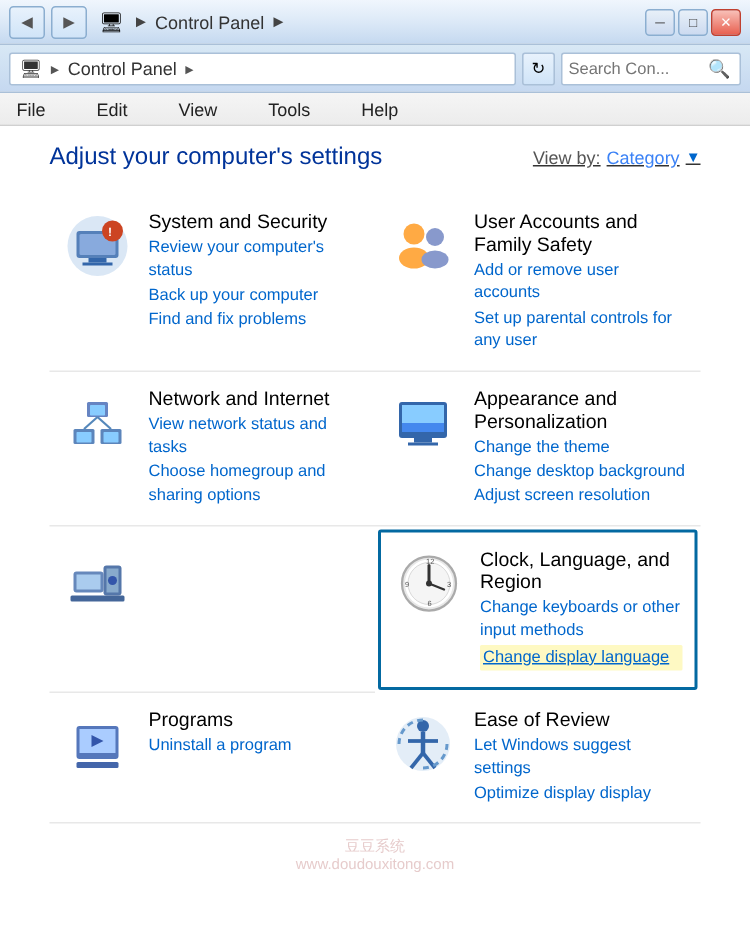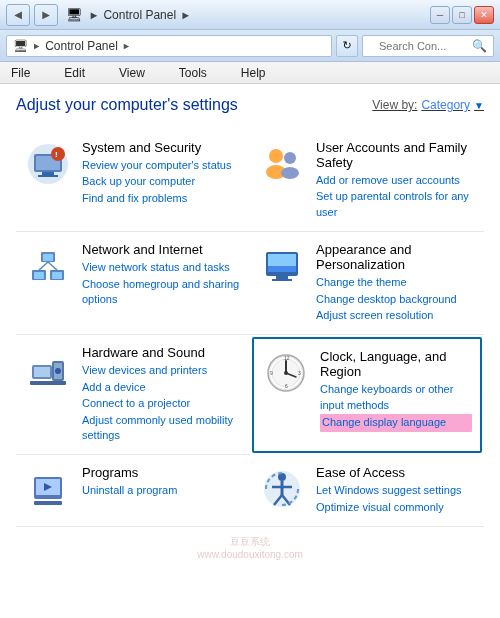--- a/index.html
+++ b/index.html
@@ -95,27 +95,27 @@
       border-radius: 2px;
       background: linear-gradient(to bottom, #e8f2fc, #d0e4f8);
       display: flex;
       align-items: center;
       justify-content: center;
       font-size: 11px;
       cursor: pointer;
     }
     .search-box {
       height: 22px;
-      width: 132px;
+      width: 120px;
       border: 1px solid #aac0d8;
       border-radius: 2px;
       background: #fff;
       display: flex;
       align-items: center;
-      padding: 0 16px;
+      padding: 0 4px;
       gap: 3px;
     }
     .search-box input {
       border: none;
       outline: none;
       font-size: 11px;
       color: #888;
       width: 90px;
       background: transparent;
     }
@@ -139,21 +139,21 @@
       color: #222;
       cursor: pointer;
       padding: 2px 3px;
     }
 
     
     .main-content {
       background: #fff;
       height: calc(618px - 30px - 32px - 22px);
       overflow-y: auto;
-      padding: 12px 16px;
+      padding: 12px 33px;
     }
 
     .page-header {
       display: flex;
       justify-content: space-between;
       align-items: center;
       margin-bottom: 16px;
     }
     .page-title {
       font-size: 16px;
@@ -221,23 +221,24 @@
     .cat-link {
       font-size: 11px;
       color: #0066cc;
       cursor: pointer;
       display: block;
       margin-bottom: 1px;
       line-height: 1.4;
     }
 
     .cat-link.highlighted-link {
-      background: #f9a8d4;
+      background: #fef9c3;
       padding: 1px 2px;
       border-radius: 1px;
+      text-decoration: underline;
     }
   </style>
 </head>
 <body>
 
 <div class="title-bar">
   <div class="title-bar-left">
     <div class="nav-btn">◀</div>
     <div class="nav-btn">▶</div>
     <span style="font-size:13px; margin-left:4px;">🖥</span>
@@ -363,27 +364,20 @@
     <div class="category-item">
       <div class="cat-icon">
         <svg viewBox="0 0 48 48" xmlns="http://www.w3.org/2000/svg">
           <rect x="8" y="20" width="20" height="14" rx="2" fill="#6688bb"></rect>
           <rect x="10" y="22" width="16" height="10" fill="#aaccee"></rect>
           <rect x="28" y="16" width="12" height="20" rx="2" fill="#5577aa"></rect>
           <rect x="30" y="18" width="8" height="16" fill="#88aacc"></rect>
           <circle cx="34" cy="26" r="3" fill="#3355aa"></circle>
           <rect x="6" y="36" width="36" height="4" rx="1" fill="#446699"></rect>
         </svg>
-      </div>
-      <div class="cat-content">
-        <div class="cat-title">Hardware and Sound</div>
-        <span class="cat-link">View devices and printers</span>
-        <span class="cat-link">Add a device</span>
-        <span class="cat-link">Connect to a projector</span>
-        <span class="cat-link">Adjust commonly used mobility settings</span>
       </div>
     </div>
 
     <div class="category-item highlighted">
       <div class="cat-icon">
         <svg viewBox="0 0 48 48" xmlns="http://www.w3.org/2000/svg">
           <circle cx="24" cy="24" r="18" fill="#e8e8e8" stroke="#aaaaaa" stroke-width="1.5"></circle>
           <circle cx="24" cy="24" r="16" fill="white"></circle>
           <circle cx="24" cy="24" r="14" fill="#f5f5f5" stroke="#cccccc" stroke-width="0.5"></circle>
           <line x1="24" y1="24" x2="24" y2="12" stroke="#333" stroke-width="2" stroke-linecap="round"></line>
@@ -425,23 +419,23 @@
           <line x1="24" y1="16" x2="24" y2="30" stroke="#3366aa" stroke-width="3"></line>
           <line x1="14" y1="22" x2="34" y2="22" stroke="#3366aa" stroke-width="2.5"></line>
           <line x1="24" y1="30" x2="16" y2="40" stroke="#3366aa" stroke-width="2.5"></line>
           <line x1="24" y1="30" x2="32" y2="40" stroke="#3366aa" stroke-width="2.5"></line>
 
           <path d="M8,24 A16,16 0 0,1 24,8" stroke="#6699cc" stroke-width="2" fill="none" stroke-dasharray="4,3"></path>
           <path d="M40,24 A16,16 0 0,1 24,40" stroke="#6699cc" stroke-width="2" fill="none" stroke-dasharray="4,3"></path>
         </svg>
       </div>
       <div class="cat-content">
-        <div class="cat-title">Ease of Access</div>
+        <div class="cat-title">Ease of Review</div>
         <span class="cat-link">Let Windows suggest settings</span>
-        <span class="cat-link">Optimize visual commonly</span>
+        <span class="cat-link">Optimize display display</span>
       </div>
     </div>
 
   </div>
 
   <div style="text-align:center; margin-top:8px; color: rgba(210,160,160,0.55); font-size:10px;">
     <div>豆豆系统</div>
     <div>www.doudouxitong.com</div>
   </div>
 

